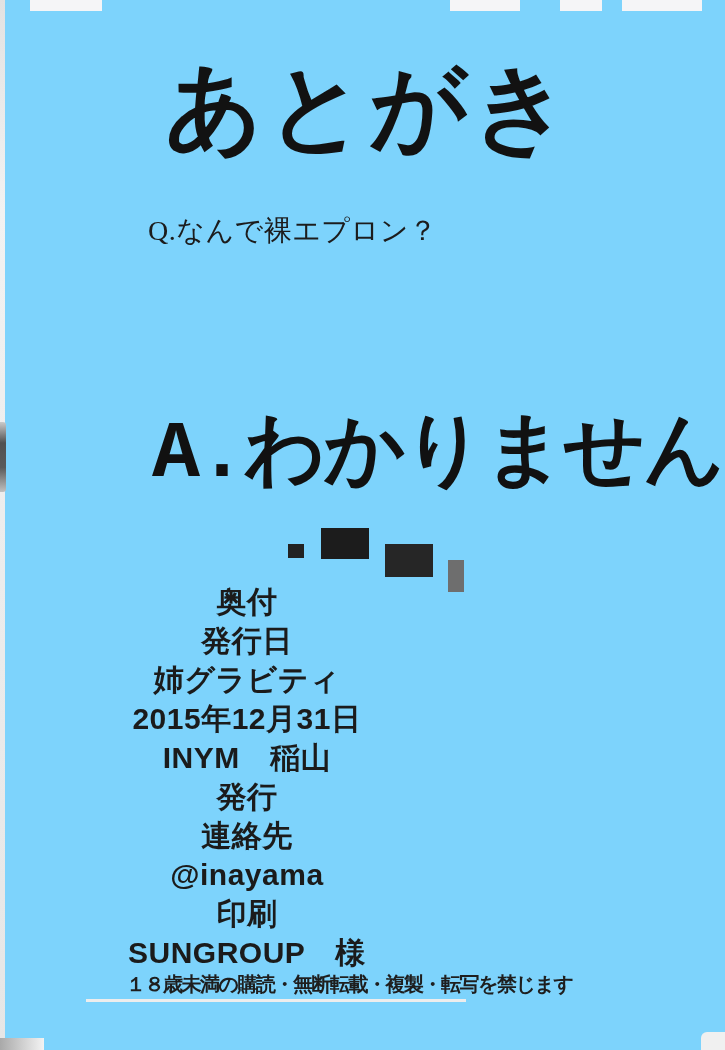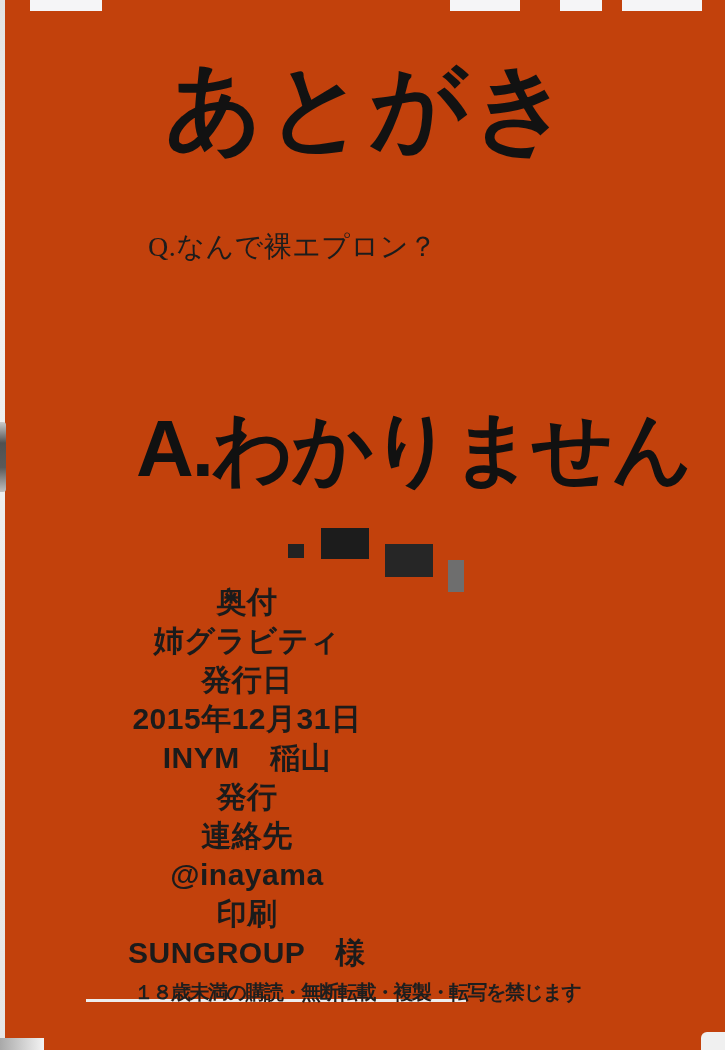--- a/index.html
+++ b/index.html
@@ -4,21 +4,21 @@
 <style>
   html, body {
     margin: 0;
     padding: 0;
     background: #ffffff;
   }
   .page {
     position: relative;
     width: 725px;
     height: 1050px;
-    background: #c2410c;
+    background: #7dd3fc;
     overflow: hidden;
     font-family: "Liberation Sans", "DejaVu Sans", sans-serif;
   }
 
   
   .scan-left-strip {
     position: absolute; left: 0; top: 0;
     width: 5px; height: 100%;
     background: linear-gradient(180deg, #e2e2e2 0%, #f2f2f2 20%, #ececec 55%, #e6e6e6 100%);
   }
@@ -59,33 +59,33 @@
     text-align: center;
     font-family: "Liberation Serif", "DejaVu Serif", serif;
     font-size: 96px;
     font-weight: 700;
     letter-spacing: 4px;
     color: #121212;
     line-height: 1.25;
   }
   .question {
     position: absolute;
-    left: 148px; top: 228px;
+    left: 148px; top: 212px;
     margin: 0;
     font-family: "Liberation Serif", "DejaVu Serif", serif;
     font-size: 28px;
     font-weight: 500;
     color: #1c1c1c;
     letter-spacing: 0.5px;
   }
   .answer {
     position: absolute;
-    left: 136px; top: 396px;
+    left: 152px; top: 396px;
     margin: 0;
-    font-family: Liberation Sans, sans-serif;
+    font-family: Liberation Mono, monospace;
     font-size: 80px;
     font-weight: 700;
     letter-spacing: -2px;
     color: #111111;
   }
 
   
   .redaction { position: absolute; left: 0; top: 0; }
   .redaction .blk { position: absolute; }
   .redaction .b1 { left: 321px; top: 528px; width: 48px; height: 31px; background: #1c1c1c; }
@@ -106,21 +106,21 @@
   .colophon .c-line {
     height: 39px;
     line-height: 39px;
     white-space: pre;
   }
   .colophon .c-heading { font-weight: 700; }
 
   .notice {
     position: absolute;
     left: 126px; top: 971px;
-    margin: 8px;
+    margin: 0;
     font-size: 20px;
     font-weight: 600;
     letter-spacing: -1.5px;
     color: #1e1e1e;
     white-space: pre;
   }
 </style>
 </head>
 <body>
 
@@ -144,22 +144,22 @@
 
   <div class="redaction">
     <span class="blk b1"></span>
     <span class="blk b2"></span>
     <span class="blk b3"></span>
     <span class="blk b4"></span>
   </div>
 
   <div class="colophon">
     <div class="c-line c-heading">奥付</div>
+    <div class="c-line">発行日</div>
     <div class="c-line">姉グラビティ</div>
-    <div class="c-line">発行日</div>
     <div class="c-line">2015年12月31日</div>
     <div class="c-line">INYM　稲山</div>
     <div class="c-line">発行</div>
     <div class="c-line">連絡先</div>
     <div class="c-line">@inayama</div>
     <div class="c-line">印刷</div>
     <div class="c-line">SUNGROUP　様</div>
   </div>
 
   <p class="notice">１８歳未満の購読・無断転載・複製・転写を禁じます</p>

